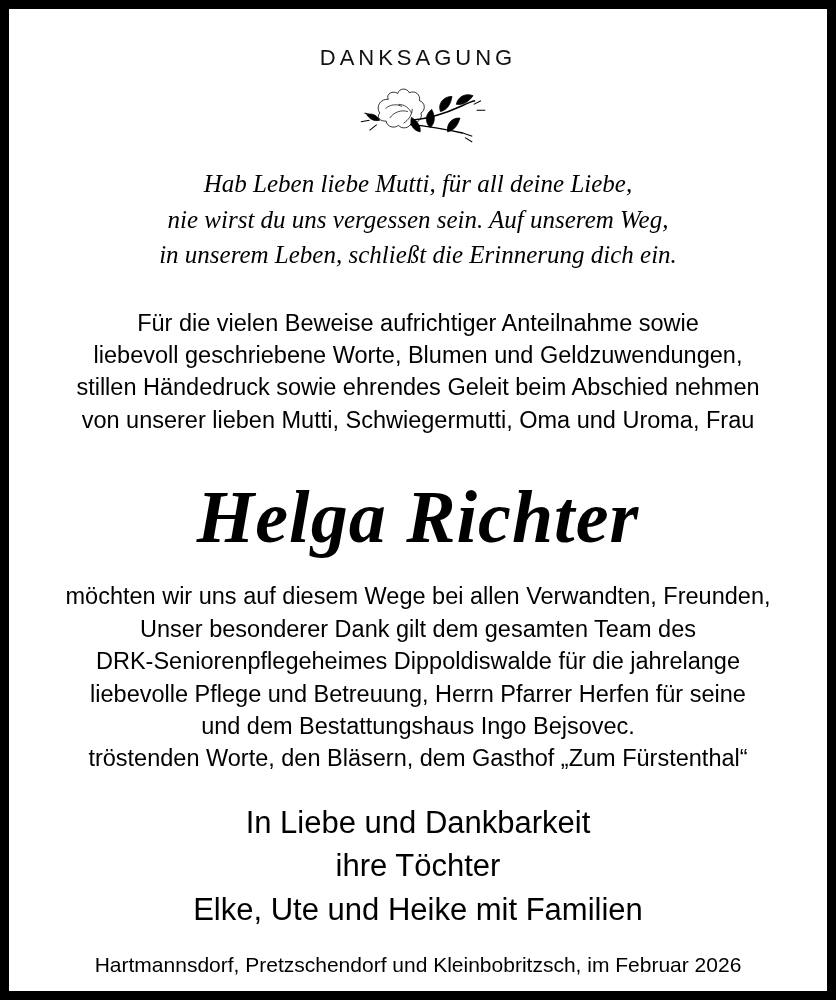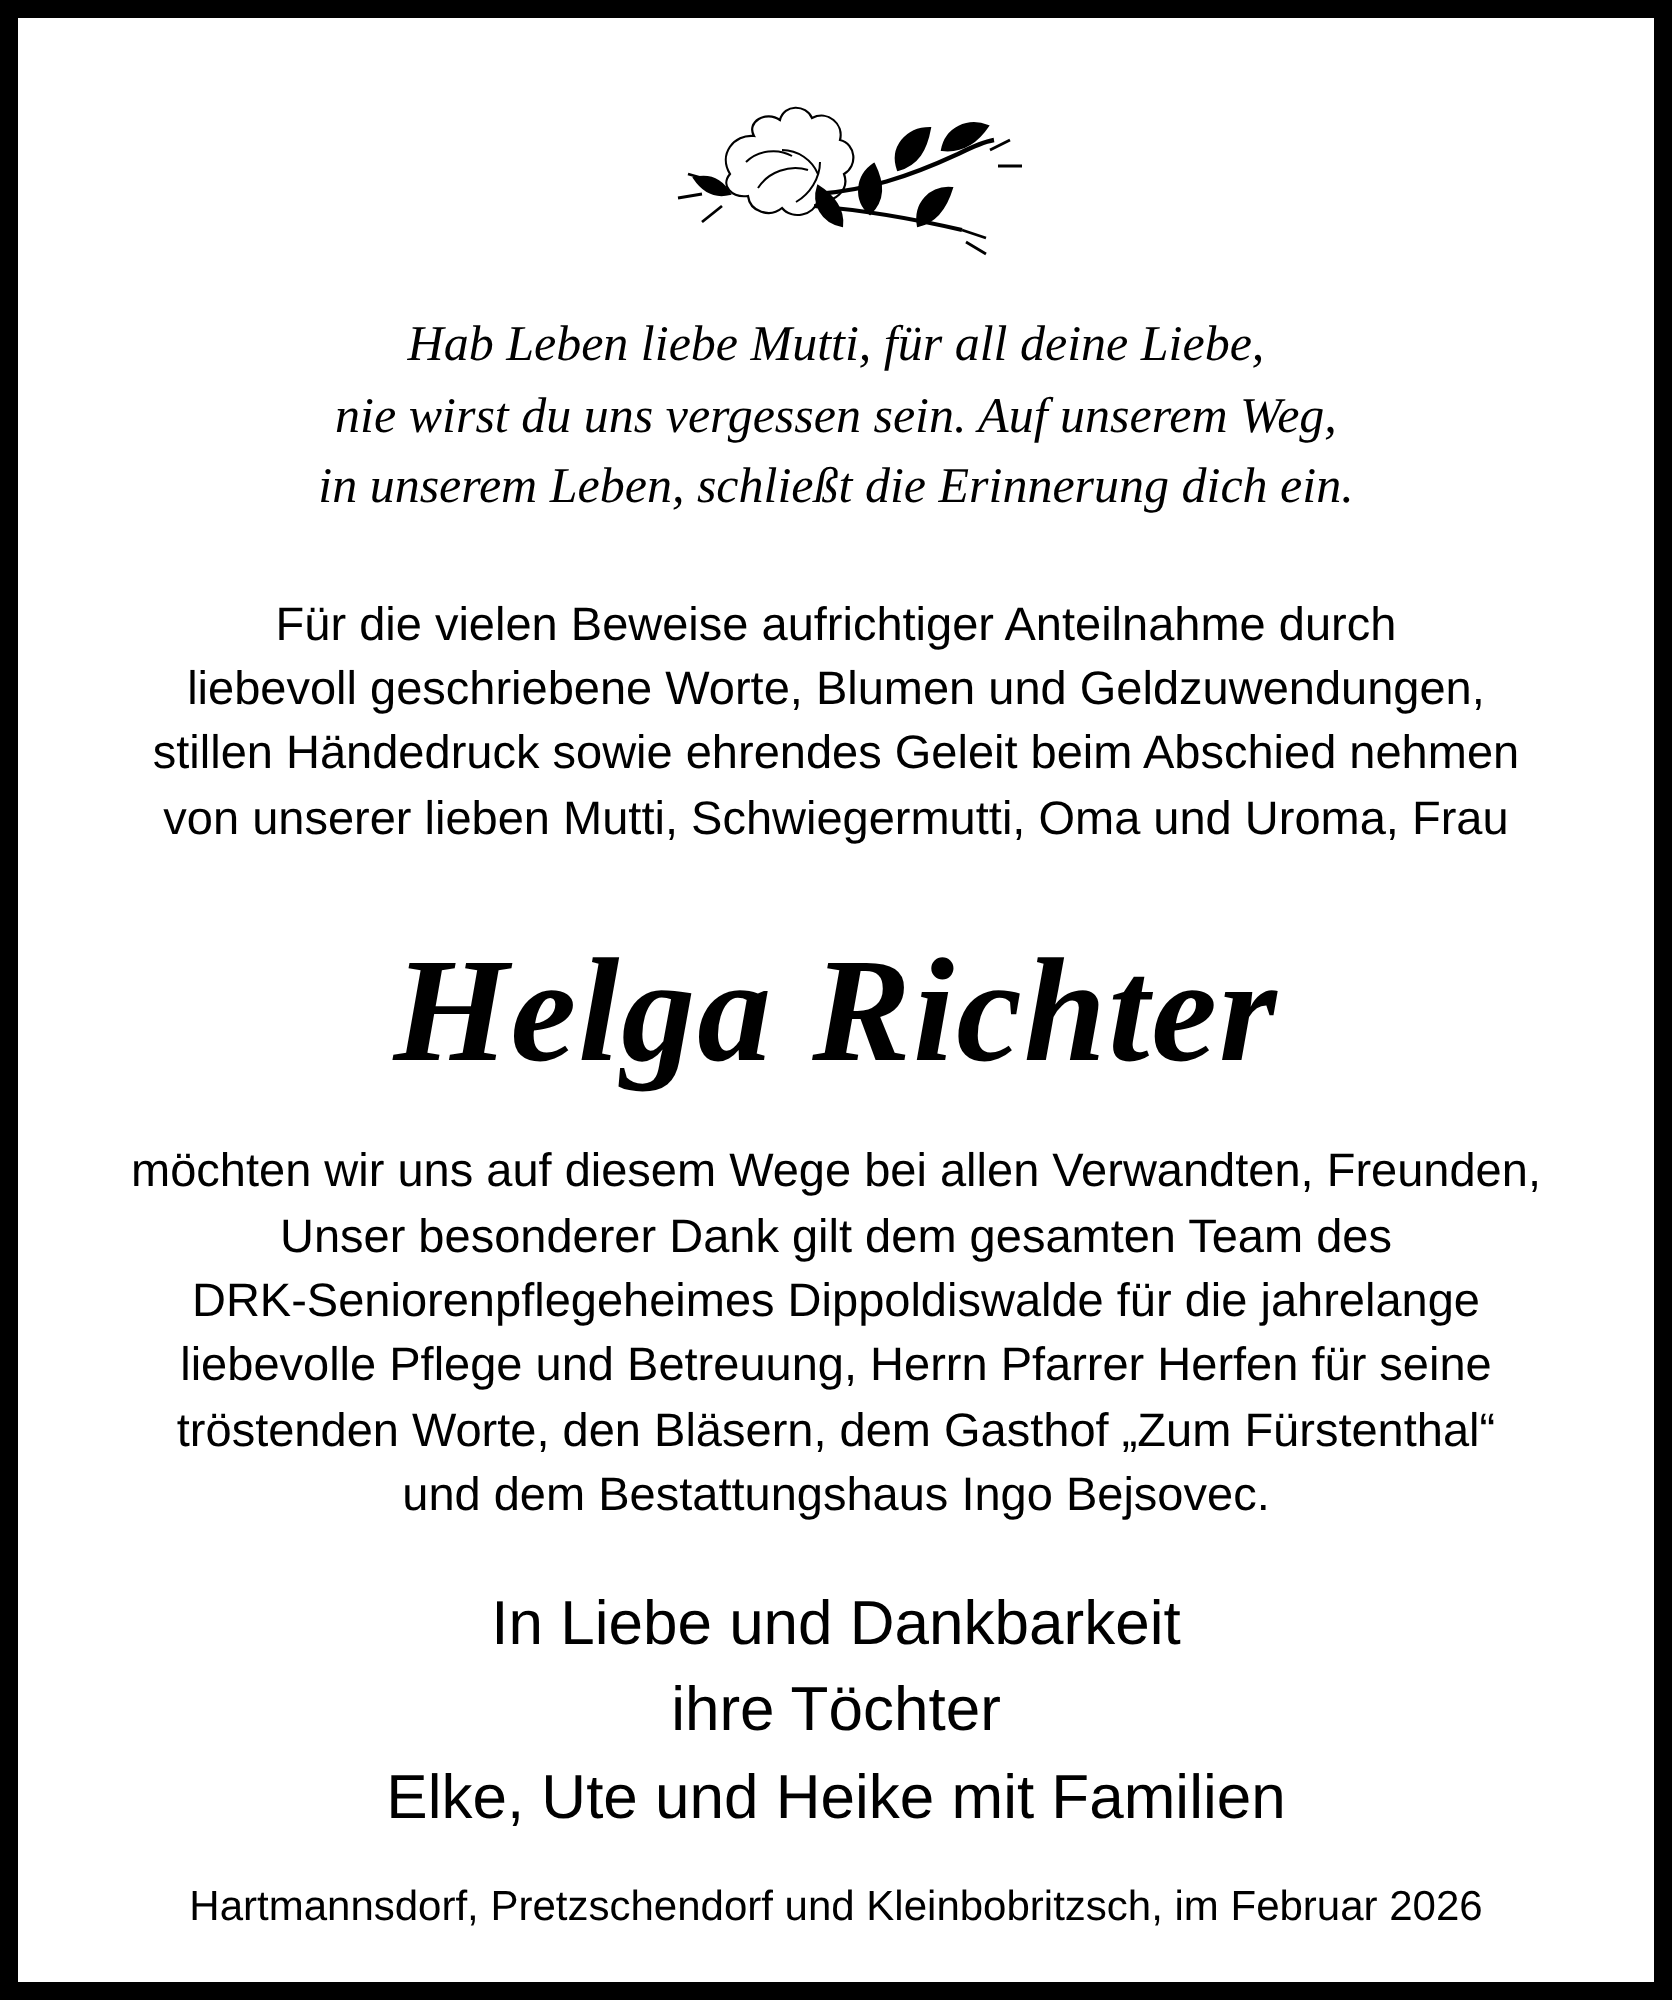--- a/index.html
+++ b/index.html
@@ -90,20 +90,21 @@
     font-size: 21px;
     text-align: center;
     white-space: nowrap;
   }
 </style>
 </head>
 <body>
 
 <div class="notice">
 
+  <div class="headline">DANKSAGUNG</div>
 
   <svg class="ornament" viewBox="0 0 230 90" aria-hidden="true">
     <g fill="#000" stroke="#000" stroke-width="1.1">
       <path d="M62 36 c-6 -10 2 -20 12 -19 c-4 -7 6 -13 13 -8 c2 -8 13 -8 16 -1 c8 -4 16 3 14 11 c8 2 9 13 2 17 c3 8 -5 15 -13 13 c-2 8 -13 10 -18 4 c-6 5 -16 2 -17 -6 c-8 1 -14 -5 -9 -11 z" fill="none"></path>
       <path d="M70 30 c6 -6 16 -7 23 -3" fill="none" stroke-width="1"></path>
       <path d="M76 43 c5 -8 16 -12 25 -9" fill="none" stroke-width="1"></path>
       <path d="M88 24 c8 0 15 5 18 12" fill="none" stroke-width="1"></path>
       <path d="M95 50 c7 -4 12 -12 12 -20" fill="none" stroke-width="1"></path>
       <path d="M106 46 C130 44 150 38 176 26 c6 -3 12 -6 18 -7" fill="none" stroke-width="2.2"></path>
       <path d="M104 52 C128 54 152 58 178 64" fill="none" stroke-width="2"></path>
@@ -119,35 +120,35 @@
     </g>
   </svg>
 
   <div class="verse">
     <div>Hab Leben liebe Mutti, für all deine Liebe,</div>
     <div>nie wirst du uns vergessen sein. Auf unserem Weg,</div>
     <div>in unserem Leben, schließt die Erinnerung dich ein.</div>
   </div>
 
   <div class="body-text intro">
-    <div>Für die vielen Beweise aufrichtiger Anteilnahme durch</div>
+    <div>Für die vielen Beweise aufrichtiger Anteilnahme sowie</div>
     <div>liebevoll geschriebene Worte, Blumen und Geldzuwendungen,</div>
     <div>stillen Händedruck sowie ehrendes Geleit beim Abschied nehmen</div>
     <div>von unserer lieben Mutti, Schwiegermutti, Oma und Uroma, Frau</div>
   </div>
 
   <div class="name">Helga Richter</div>
 
   <div class="body-text thanks">
     <div>möchten wir uns auf diesem Wege bei allen Verwandten, Freunden,</div>
     <div>Unser besonderer Dank gilt dem gesamten Team des</div>
     <div>DRK-Seniorenpflegeheimes Dippoldiswalde für die jahrelange</div>
     <div>liebevolle Pflege und Betreuung, Herrn Pfarrer Herfen für seine</div>
+    <div>und dem Bestattungshaus Ingo Bejsovec.</div>
     <div>tröstenden Worte, den Bläsern, dem Gasthof „Zum Fürstenthal“</div>
-    <div>und dem Bestattungshaus Ingo Bejsovec.</div>
   </div>
 
   <div class="closing">
     <div>In Liebe und Dankbarkeit</div>
     <div class="bold">ihre Töchter</div>
     <div class="bold">Elke, Ute und Heike mit Familien</div>
   </div>
 
   <div class="place">Hartmannsdorf, Pretzschendorf und Kleinbobritzsch, im Februar 2026</div>
 

